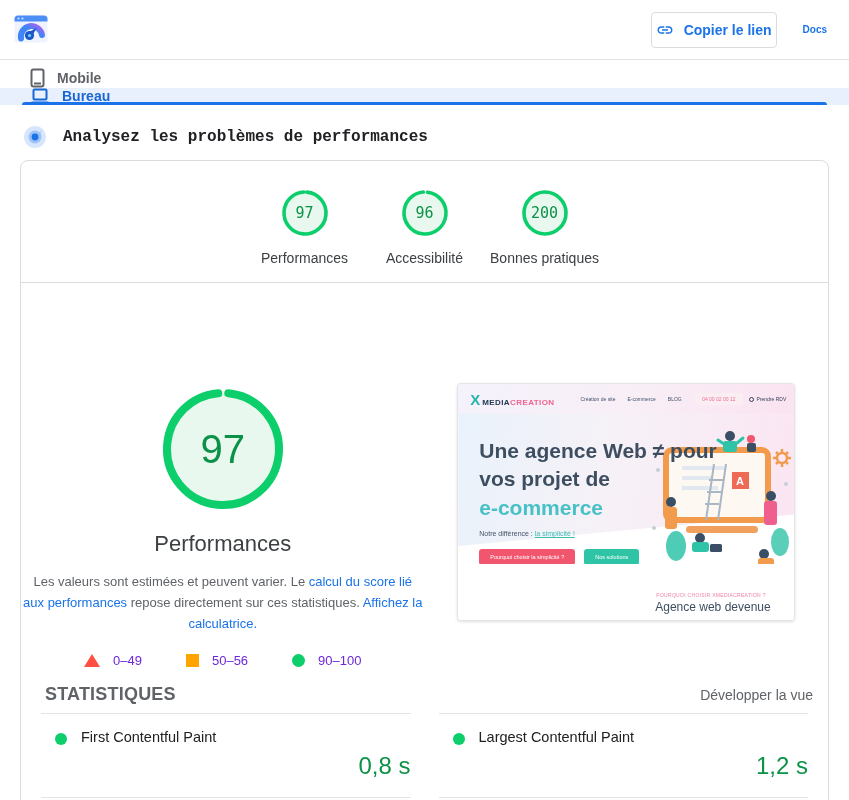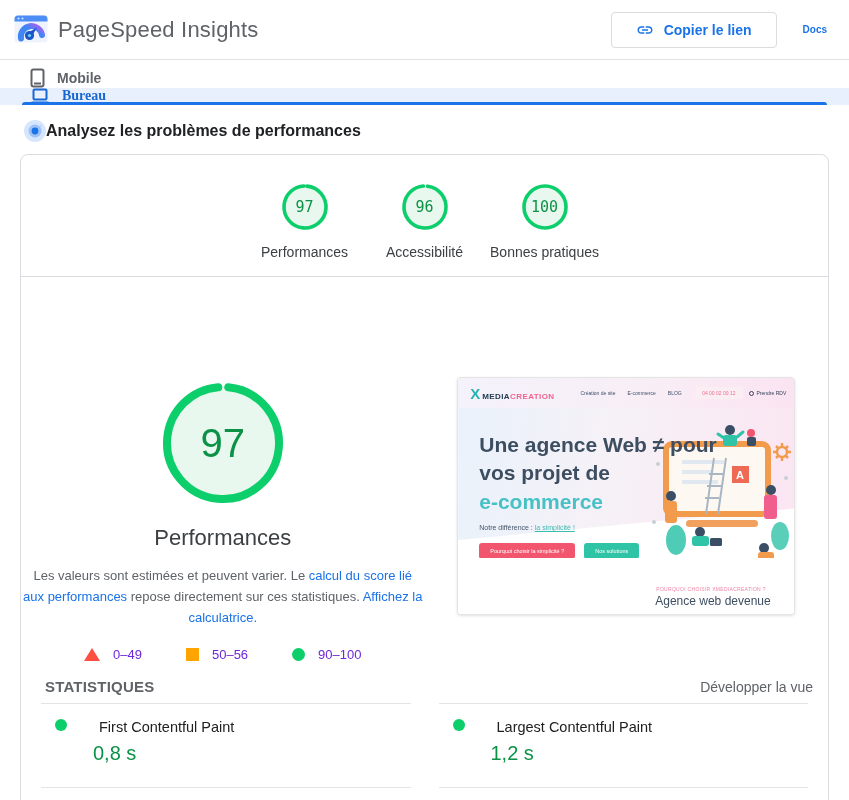--- a/index.html
+++ b/index.html
@@ -5,36 +5,36 @@
   * { margin:0; padding:0; box-sizing:border-box; }
   html,body { width:849px; height:800px; overflow:hidden; background:#fff;
     font-family:"Liberation Sans", sans-serif; color:#202124; }
 
   
   .app-header { height:60px; display:flex; align-items:center; padding:0 16px 0 14px;
     border-bottom:1px solid #e0e2e6; }
   .logo-wrap { display:flex; align-items:center; gap:10px; }
   .app-title { font-size:22px; color:#5f6368; letter-spacing:.2px; }
   .header-spacer { flex:1; }
-  .copy-link-btn { display:flex; align-items:center; gap:10px; padding:8px 24px;
+  .copy-link-btn { display:flex; align-items:center; gap:10px; padding:8px 4px;
     border:1px solid #dadce0; border-radius:4px; background:#fff; color:#1a73e8;
     font-size:14px; font-weight:bold; font-family:inherit; cursor:pointer; }
   .docs-link { margin-left:26px; margin-right:6px; color:#1a73e8; font-size:10px;
     font-weight:bold; text-decoration:none; }
 
   
   .tabbar { height:52px; display:flex; justify-content:center;flex-direction:column; }
   .tab { display:flex; align-items:center; gap:12px; padding:0 30px; font-size:14px;
     font-weight:bold; color:#5f6368; cursor:pointer; position:relative; }
-  .tab.selected { background:#e8f0fe; color:#1967d2;font-family:Liberation Serif, serif; }
+  .tab.selected { background:#e8f0fe; color:#1967d2; }
   .tab.selected::after { content:""; position:absolute; left:22px; right:22px; bottom:0;
     height:3px; background:#1a73e8; border-radius:3px 3px 0 0; }
 
   
-  .section-title-row { display:flex; align-items:center; margin:8px 0 12px 24px; }
+  .section-title-row { display:flex; align-items:center; gap:17px; margin:14px 0 12px 24px;font-family:Liberation Mono, monospace; }
   .insights-icon { width:22px; height:22px; flex:0 0 auto; }
   .section-title { font-size:16px; color:#202124; }
 
   
   .card { margin:0 20px; border:1px solid #dadce0; border-radius:8px; background:#fff;
     height:900px; }
 
   
   .score-row { display:flex; justify-content:center; padding:28px 0 16px; }
   .score-item { width:120px; display:flex; flex-direction:column; align-items:center;
@@ -103,28 +103,28 @@
   .hero-illu { position:absolute; right:2px; bottom:-4px; }
   .site-bottom { position:relative; height:58px; background:#fff; }
   .site-kicker { position:absolute; left:198px; top:28px; font-size:5px; color:#ef84a5;
     letter-spacing:.3px; }
   .site-bottom-title { position:absolute; left:197px; top:36px; font-size:12px;
     color:#3d4e60; }
 
   
   .stats-header { display:flex; align-items:baseline; justify-content:space-between;
     margin-top:16px; padding:0 15px 8px 24px; }
-  .stats-heading { font-size:15px; font-weight:bold; color:#5f6368; letter-spacing:.2px; }
+  .stats-heading { font-size:18px; font-weight:bold; color:#5f6368; letter-spacing:.2px; }
   .expand-link { font-size:14px; color:#5f6368; cursor:pointer; }
   .metrics { display:grid; grid-template-columns:1fr 1fr; column-gap:28px; padding:0 20px; }
   .metric { border-top:1px solid #e3e4e6; padding:15px 0 17px 14px; }
-  .metric-head { display:flex; align-items:flex-start; gap:32px; }
+  .metric-head { display:flex; align-items:flex-end; gap:14px; }
   .metric-dot { width:12px; height:12px; border-radius:50%; background:#0cce6b; flex:0 0 auto; }
   .metric-label { font-size:14.5px; color:#212121; }
-  .metric-value { margin:7px 0 0 38px; font-size:20px; color:#0b9246; min-height:28px; }
+  .metric-value { margin:7px 0 0 38px; font-size:24px; color:#0b9246; min-height:28px;text-align:right; }
 </style>
 </head>
 <body>
 
 <header class="app-header">
   <div class="logo-wrap">
     <svg width="34" height="30" viewBox="0 0 34 30">
       <defs>
         <linearGradient id="psg" x1="0" y1="1" x2="1" y2="0">
           <stop offset="0" stop-color="#4285f4"></stop>
@@ -134,21 +134,20 @@
       </defs>
       <rect x="0.5" y="0.5" width="33" height="27" rx="3.5" fill="#eef3fe"></rect>
       <path d="M4 0.5 h26 a3.5 3.5 0 0 1 3.5 3.5 v2.5 H0.5 V4 A3.5 3.5 0 0 1 4 0.5 Z" fill="#4c8df6"></path>
       <circle cx="4.5" cy="3.5" r="1.1" fill="#cfe0fb"></circle>
       <circle cx="8.5" cy="3.5" r="1.1" fill="#cfe0fb"></circle>
       <path d="M7 23.5 A 10.5 10.5 0 1 1 28 20" fill="none" stroke="url(#psg)" stroke-width="6" stroke-linecap="round"></path>
       <circle cx="15.5" cy="20.5" r="4.6" fill="#1b57c9"></circle>
       <polygon points="13.5,18 23,12.5 17.5,22" fill="#1b57c9"></polygon>
       <circle cx="15.5" cy="20.5" r="1.6" fill="#6fd3f2"></circle>
     </svg>
-    <span class="app-title">PageSpeed Insights</span>
   </div>
   <div class="header-spacer"></div>
   <button class="copy-link-btn">
     <svg width="18" height="18" viewBox="0 0 24 24" fill="#1a73e8">
       <path d="M3.9 12c0-1.71 1.39-3.1 3.1-3.1h4V7H7c-2.76 0-5 2.24-5 5s2.24 5 5 5h4v-1.9H7c-1.71 0-3.1-1.39-3.1-3.1zM8 13h8v-2H8v2zm9-6h-4v1.9h4c1.71 0 3.1 1.39 3.1 3.1s-1.39 3.1-3.1 3.1h-4V17h4c2.76 0 5-2.24 5-5s-2.24-5-5-5z"></path>
     </svg>
     <span>Copier le lien</span>
   </button>
   <a class="docs-link">Docs</a>
 </header>
@@ -202,21 +201,21 @@
         <div class="gauge-num-sm">96</div>
       </div>
       <span class="score-label">Accessibilité</span>
     </a>
     <a class="score-item">
       <div class="gauge-sm">
         <svg viewBox="0 0 48 48">
           <circle cx="24" cy="24" r="21" fill="#e9f8ef"></circle>
           <circle class="arc" cx="24" cy="24" r="21" fill="none" stroke="#0cce6b" stroke-width="3.6" stroke-linecap="round" stroke-dasharray="131.95 131.95" transform="rotate(-90 24 24)"></circle>
         </svg>
-        <div class="gauge-num-sm">100</div>
+        <div class="gauge-num-sm">200</div>
       </div>
       <span class="score-label">Bonnes pratiques</span>
     </a>
   </div>
 
   <hr class="card-divider">
 
   <div class="report">
     <div class="report-left">
       <div class="gauge-lg">

